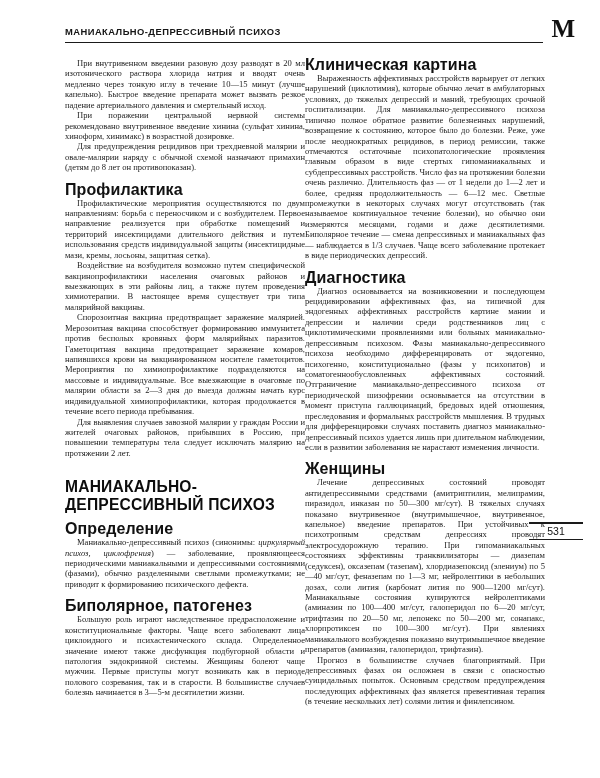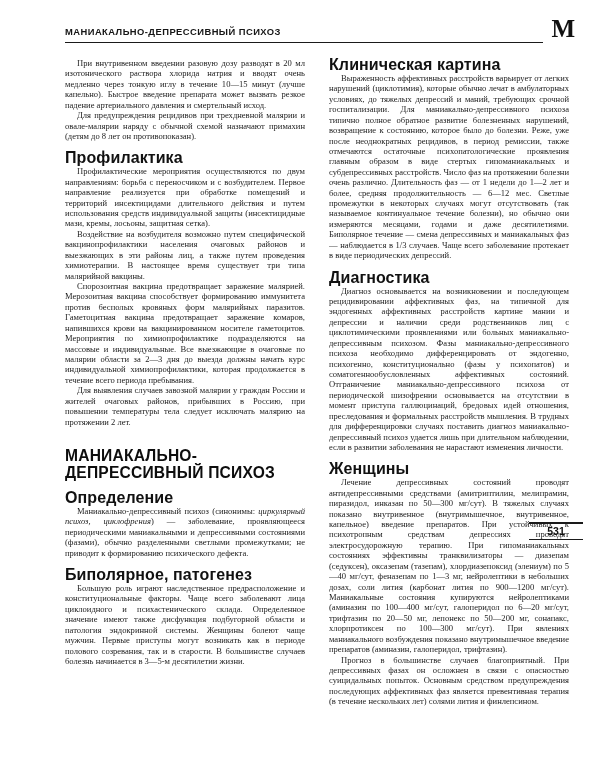--- a/index.html
+++ b/index.html
@@ -61,21 +61,20 @@
   }
 
   
   .columns {
     position: absolute;
     left: 48px;
     top: 58px;
     width: 504px;
     height: 660px;
     display: flex;
-    gap: 24px;
   }
   .col {
     width: 240px;
     flex: 0 0 240px;
   }
 
   p.para {
     margin: 0;
     font-size: 8.55px;
     line-height: 10.42px;
@@ -120,21 +119,21 @@
     width: 54px;
     text-align: center;
   }
   .folio-rule-top {
     width: 54px;
     height: 1.4px;
     background: #1a1a1a;
   }
   .folio-num {
     font-family: "Liberation Sans", sans-serif;
-    font-weight: bold;
+    font-weight: normal;
     font-size: 10.5px;
     line-height: 15px;
     color: #111;
   }
   .folio-rule-bottom {
     width: 54px;
     height: 1.4px;
     background: #1a1a1a;
   }
 </style>
@@ -147,20 +146,21 @@
     <div class="runhead-title">МАНИАКАЛЬНО-ДЕПРЕССИВНЫЙ ПСИХОЗ</div>
     <div class="runhead-rule"></div>
     <div class="runhead-letter">М</div>
   </div>
 
   <div class="columns">
 
     <div class="col">
 
       <p class="para">При внутривенном введении разовую дозу разводят в 20 мл изотонического раствора хлорида натрия и вводят очень медленно через тонкую иглу в течение 10—15 минут (лучше капельно). Быстрое введение препарата может вызвать резкое падение артериального давления и смертельный исход.</p>
+      <p class="para">При поражении центральной нервной системы рекомендовано внутривенное введение хинина (сульфат хинина, хиноформ, хинимакс) в возрастной дозировке.</p>
       <p class="para">Для предупреждения рецидивов при трехдневной малярии и овале-малярии наряду с обычной схемой назначают примахин (детям до 8 лет он противопоказан).</p>
 
       <h2 class="sec">Профилактика</h2>
       <p class="para">Профилактические мероприятия осуществляются по двум направлениям: борьба с переносчиком и с возбудителем. Первое направление реализуется при обработке помещений и территорий инсектицидами длительного действия и путем использования средств индивидуальной защиты (инсектицидные мази, кремы, лосьоны, защитная сетка).</p>
       <p class="para">Воздействие на возбудителя возможно путем специфической вакцинопрофилактики населения очаговых районов и выезжающих в эти районы лиц, а также путем проведения химиотерапии. В настоящее время существует три типа малярийной вакцины.</p>
       <p class="para">Спорозоитная вакцина предотвращает заражение малярией. Мерозоитная вакцина способствует формированию иммунитета против бесполых кровяных форм малярийных паразитов. Гаметоцитная вакцина предотвращает заражение комаров, напившихся крови на вакцинированном носителе гаметоцитов. Мероприятия по химиопрофилактике подразделяются на массовые и индивидуальные. Все выезжающие в очаговые по малярии области за 2—3 дня до выезда должны начать курс индивидуальной химиопрофилактики, которая продолжается в течение всего периода пребывания.</p>
       <p class="para">Для выявления случаев завозной малярии у граждан России и жителей очаговых районов, прибывших в Россию, при повышении температуры тела следует исключать малярию на протяжении 2 лет.</p>
 
       <h1 class="article">МАНИАКАЛЬНО-ДЕПРЕССИВНЫЙ ПСИХОЗ</h1>
 

